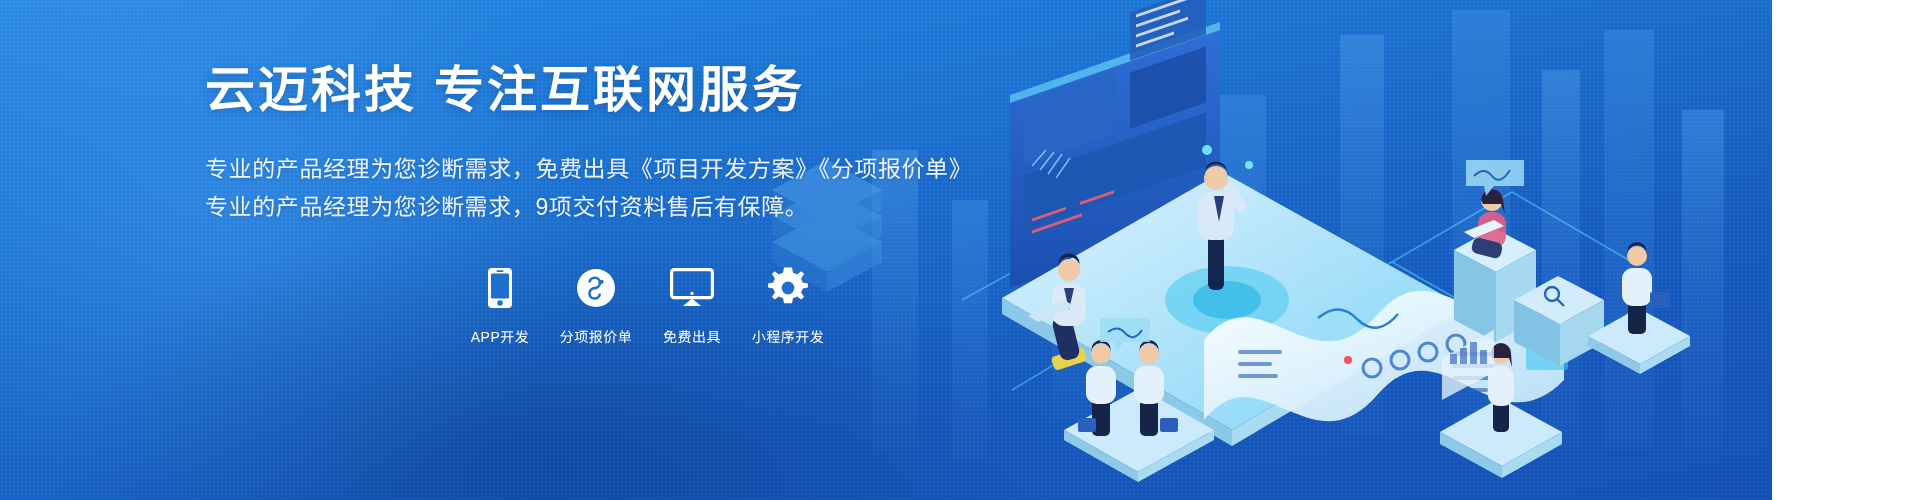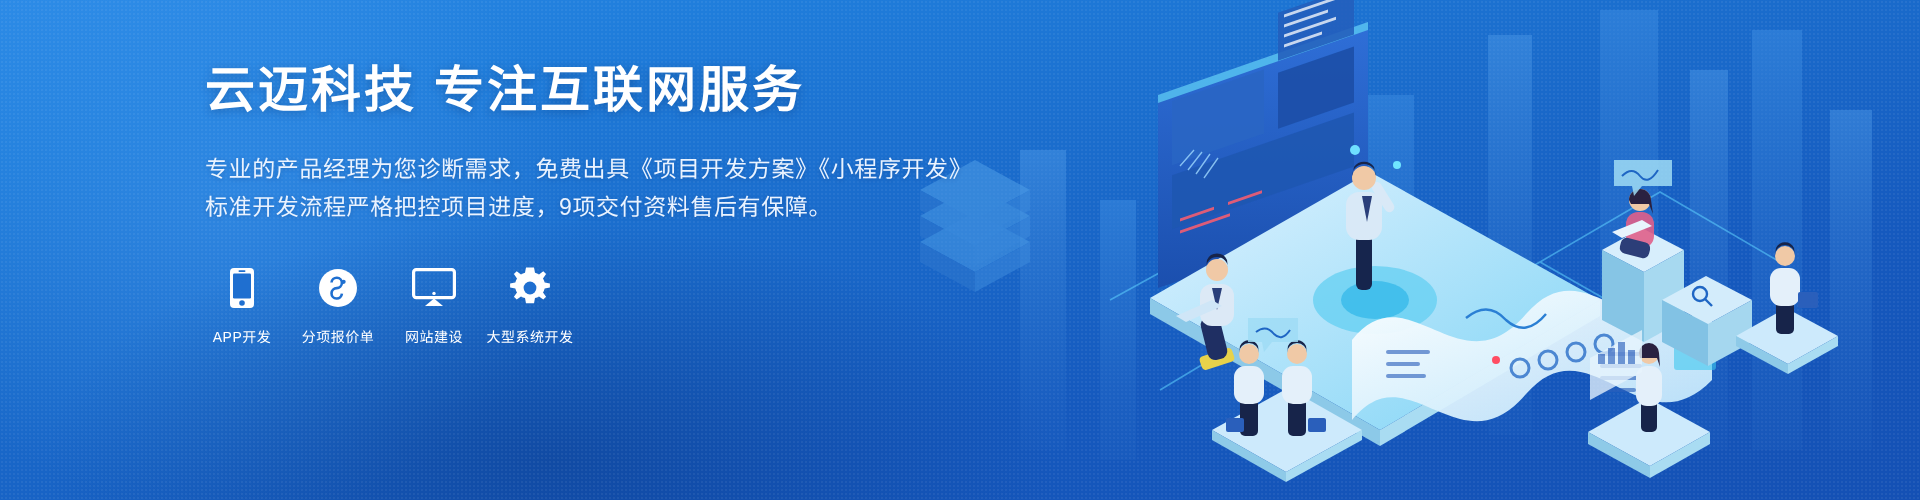--- a/index.html
+++ b/index.html
@@ -2,21 +2,21 @@
 <html lang="zh-CN"><head>
 <meta charset="utf-8">
 <title>云迈科技 Banner</title>
 <style>
   * { margin:0; padding:0; box-sizing:border-box; }
   html, body {
     width:1920px; height:500px; overflow:hidden;
     font-family:"Liberation Sans","DejaVu Sans",sans-serif;
   }
   #banner {
-    position:relative; width:1920px; height:500px;
+    position:relative; width:1772px; height:500px;
     background:linear-gradient(168deg,#2b8ae6 0%,#1f7ddb 18%,#1a6ccc 42%,#1559be 70%,#1450b4 100%);
     overflow:hidden;
   }
   
   .texture {
     position:absolute; inset:0;
     background-image:radial-gradient(rgba(255,255,255,.055) 1px, transparent 1px);
     background-size:4px 4px;
     pointer-events:none;
   }
@@ -43,21 +43,21 @@
   }
   .subtitle { margin-top:30px; }
   .sub-line {
     font-size:23px; color:#eaf3ff; line-height:38px;
     letter-spacing:.6px; white-space:nowrap;
     text-shadow:0 1px 4px rgba(0,30,80,.22);
   }
 
   
   .services {
-    display:flex; align-items:flex-end; margin-top:40px; gap:0;
+    display:flex; align-items:flex-end; margin-top:40px; gap:0;justify-content:center;
   }
   .service {
     width:74px; display:flex; flex-direction:column;
     align-items:center; margin-right:22px; cursor:pointer;
   }
   .service .ico {
     height:44px; display:flex; align-items:center; justify-content:center;
   }
   .service .ico svg { display:block; }
   .service .lbl {
@@ -301,22 +301,22 @@
         </g>
       </g>
     </svg>
   </div>
 
   <div class="content">
 
     <h1 class="headline">云迈科技 专注互联网服务</h1>
 
     <div class="subtitle">
-      <div class="sub-line">专业的产品经理为您诊断需求，免费出具《项目开发方案》《小程序开发》</div>
-      <div class="sub-line">标准开发流程严格把控项目进度，9项交付资料售后有保障。</div>
+      <div class="sub-line">专业的产品经理为您诊断需求，免费出具《项目开发方案》《分项报价单》</div>
+      <div class="sub-line">专业的产品经理为您诊断需求，9项交付资料售后有保障。</div>
     </div>
 
     <div class="services">
 
       <div class="service">
         <span class="ico">
           <svg width="26" height="42" viewBox="0 0 26 42">
             <rect x="1" y="1" width="24" height="40" rx="4" fill="#ffffff"></rect>
             <rect x="4" y="6.5" width="18" height="25" rx="1.2" fill="#1f6fd0"></rect>
             <rect x="9.5" y="3.2" width="7" height="1.8" rx="0.9" fill="#1f6fd0"></rect>
@@ -340,35 +340,35 @@
 
 
       <div class="service">
         <span class="ico">
           <svg width="44" height="40" viewBox="0 0 44 40">
             <rect x="1.6" y="1.6" width="40.8" height="28" rx="2.6" fill="none" stroke="#ffffff" stroke-width="3.2"></rect>
             <circle cx="22" cy="25.4" r="1.7" fill="#ffffff"></circle>
             <path d="M13 38 L22 30.6 L31 38 Z" fill="#ffffff"></path>
           </svg>
         </span>
-        <span class="lbl">网站建设</span>
+        <span class="lbl">免费出具</span>
       </div>
 
       <div class="service">
         <span class="ico">
           <svg width="42" height="42" viewBox="0 0 42 42">
             <path d="M21 0.5 l4.0 0 1.0 5.2 a15.8 15.8 0 0 1 4.0 1.7 l4.3 -3.1 2.8 2.8
                      -3.1 4.3 a15.8 15.8 0 0 1 1.7 4.0 l5.2 1.0 0 4.0 -5.2 1.0
                      a15.8 15.8 0 0 1 -1.7 4.0 l3.1 4.3 -2.8 2.8 -4.3 -3.1
                      a15.8 15.8 0 0 1 -4.0 1.7 l-1.0 5.2 -4.0 0 -4.0 0 -1.0 -5.2
                      a15.8 15.8 0 0 1 -4.0 -1.7 l-4.3 3.1 -2.8 -2.8 3.1 -4.3
                      a15.8 15.8 0 0 1 -1.7 -4.0 l-5.2 -1.0 0 -4.0 5.2 -1.0
                      a15.8 15.8 0 0 1 1.7 -4.0 l-3.1 -4.3 2.8 -2.8 4.3 3.1
                      a15.8 15.8 0 0 1 4.0 -1.7 l1.0 -5.2 z" fill="#ffffff"></path>
             <circle cx="21" cy="21" r="6.4" fill="#1f6fd0"></circle>
           </svg>
         </span>
-        <span class="lbl">大型系统开发</span>
+        <span class="lbl">小程序开发</span>
       </div>
 
     </div>
   </div>
 </div>
 
 </body></html>

